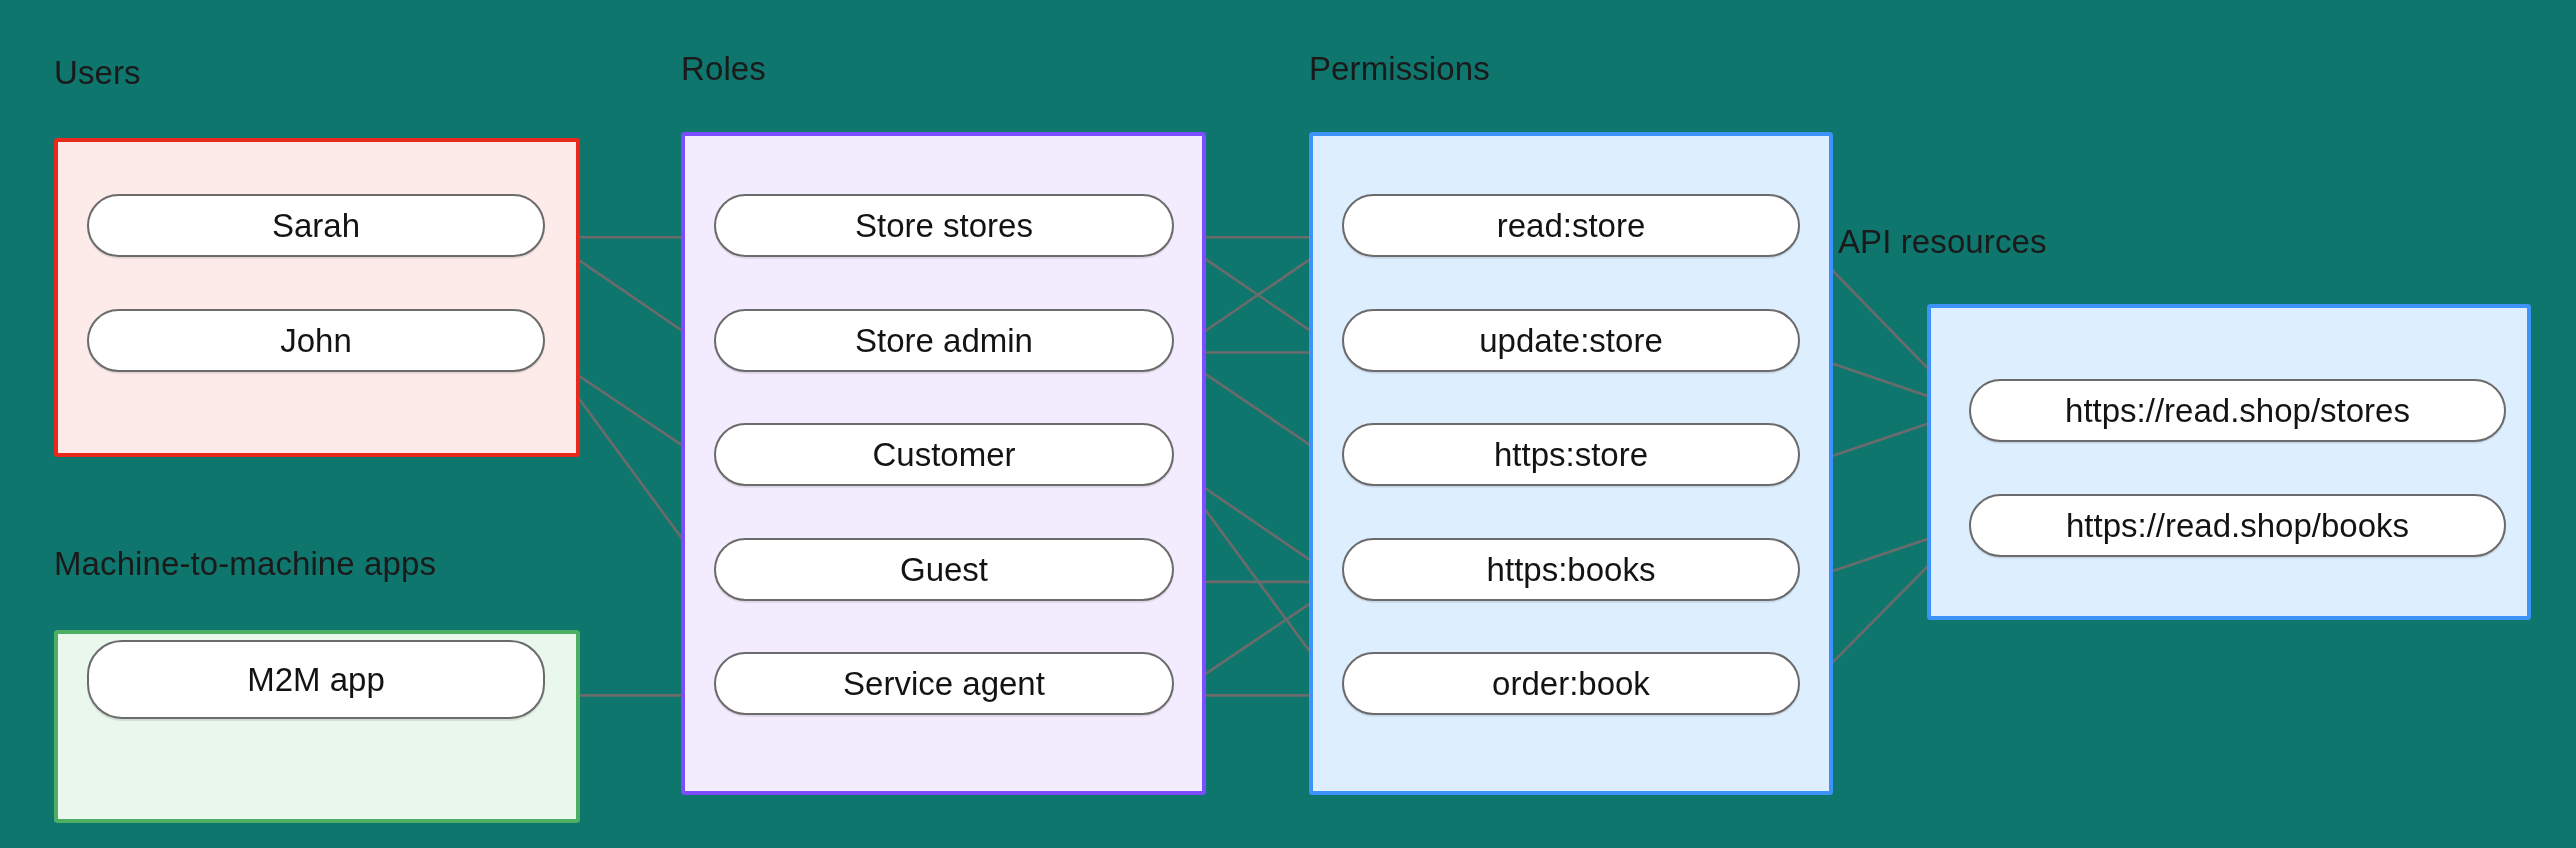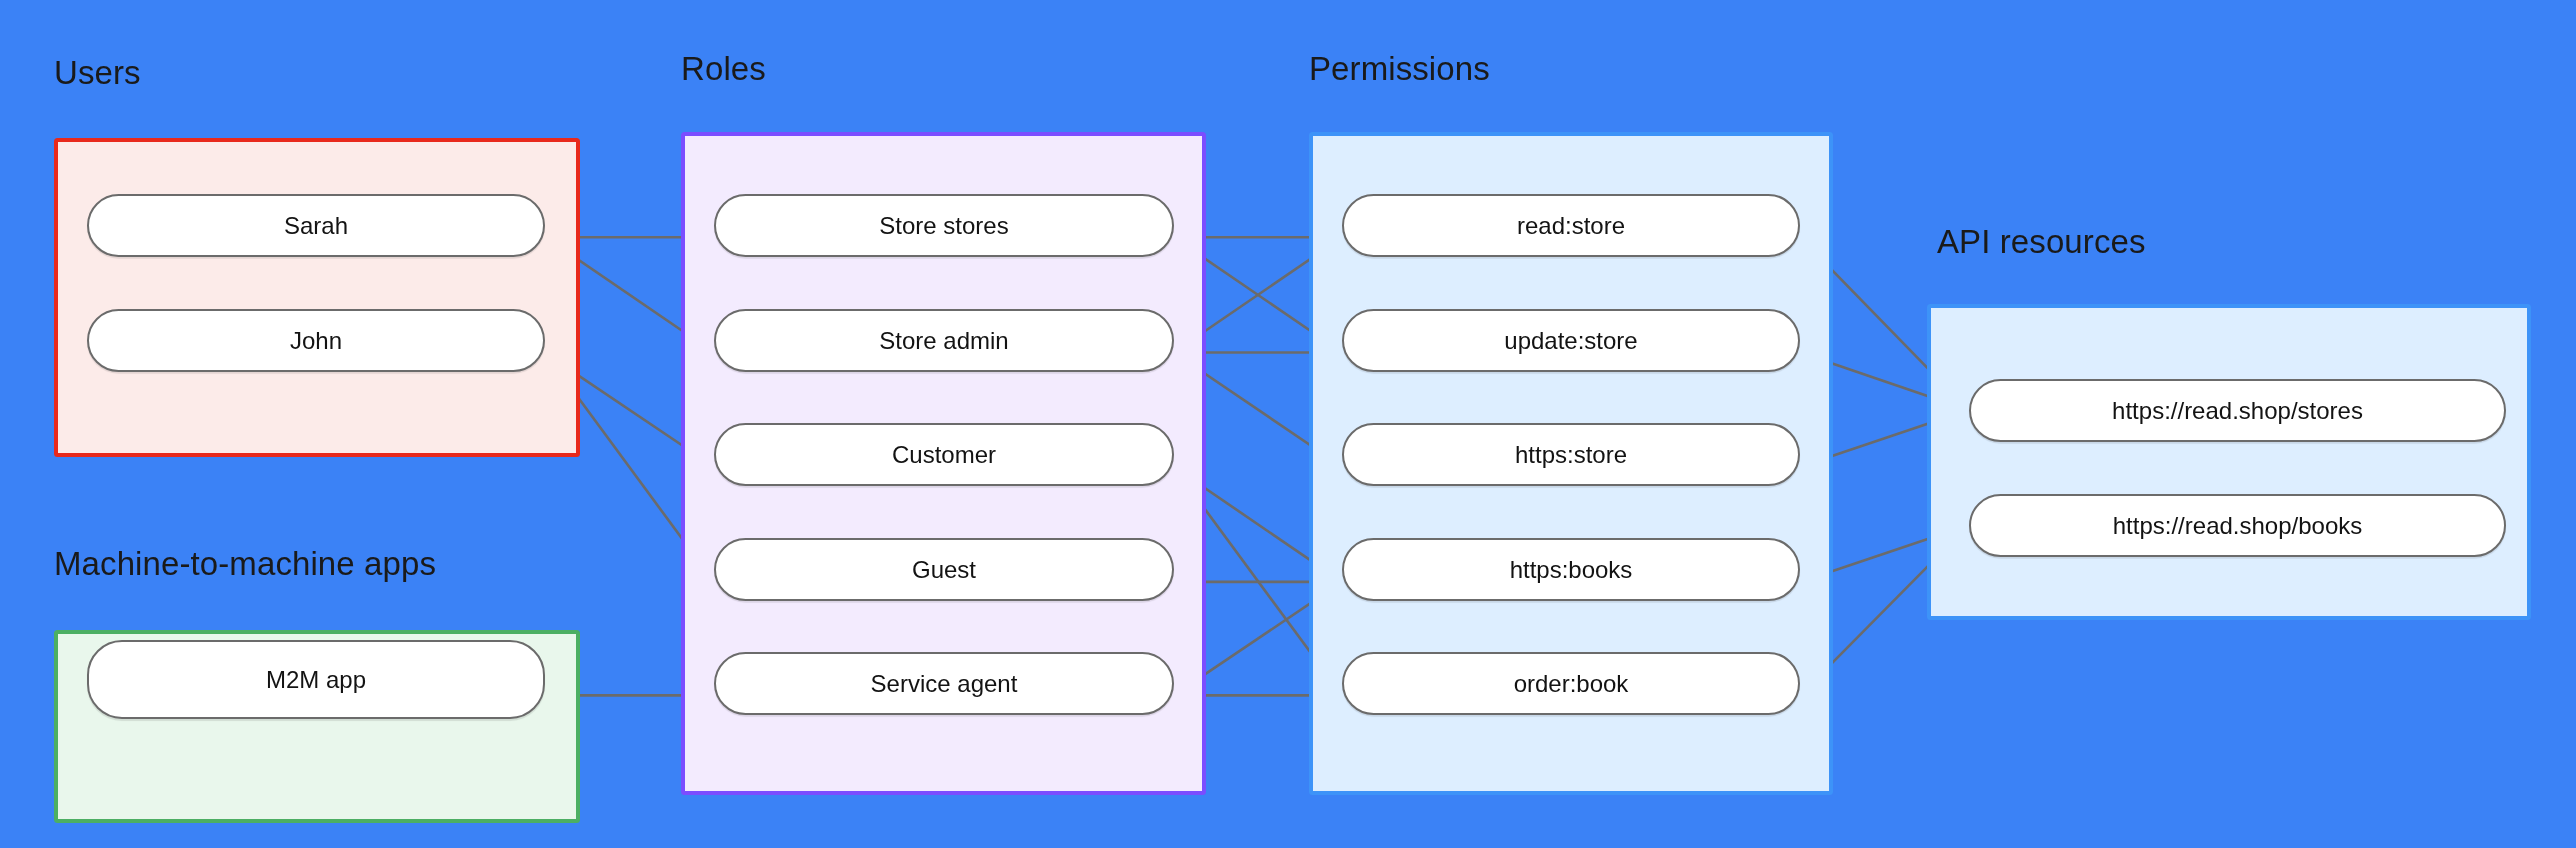--- a/index.html
+++ b/index.html
@@ -5,21 +5,21 @@
 <style>
   html, body {
     margin: 0;
     padding: 0;
     background: #f6f8f7;
   }
   #canvas {
     position: relative;
     width: 2576px;
     height: 848px;
-    background: #3b82f6;
+    background: #0f766e;
     font-family: "Liberation Sans", sans-serif;
     overflow: hidden;
   }
   .group-title {
     position: absolute;
     font-size: 33px;
     color: #1a1a1a;
     white-space: nowrap;
     letter-spacing: 0.1px;
   }
@@ -38,21 +38,21 @@
 
   .node {
     position: absolute;
     box-sizing: border-box;
     background: #ffffff;
     border: 2.6px solid #6b6b6b;
     border-radius: 35px;
     display: flex;
     align-items: center;
     justify-content: center;
-    font-size: 24px;
+    font-size: 33px;
     color: #131313;
     white-space: nowrap;
     box-shadow: 0 1.7px 0.9px rgba(0,0,0,0.10);
   }
   svg.edges {
     position: absolute;
     left: 0;
     top: 0;
     width: 2576px;
     height: 848px;
@@ -149,21 +149,21 @@
   <div class="node" style="left:1342px; top:423px; width:458px; height:63px;">
     <span>https:store</span>
   </div>
   <div class="node" style="left:1342px; top:538px; width:458px; height:63px;">
     <span>https:books</span>
   </div>
   <div class="node" style="left:1342px; top:652px; width:458px; height:63px;">
     <span>order:book</span>
   </div>
 
-  <div class="group-title" style="left:1937px; top:223px;">API resources</div>
+  <div class="group-title" style="left:1838px; top:223px;">API resources</div>
   <div class="group-box group-api"></div>
   <div class="node" style="left:1969px; top:379px; width:537px; height:63px;">
     <span>https://read.shop/stores</span>
   </div>
   <div class="node" style="left:1969px; top:494px; width:537px; height:63px;">
     <span>https://read.shop/books</span>
   </div>
 
 </div>
 

